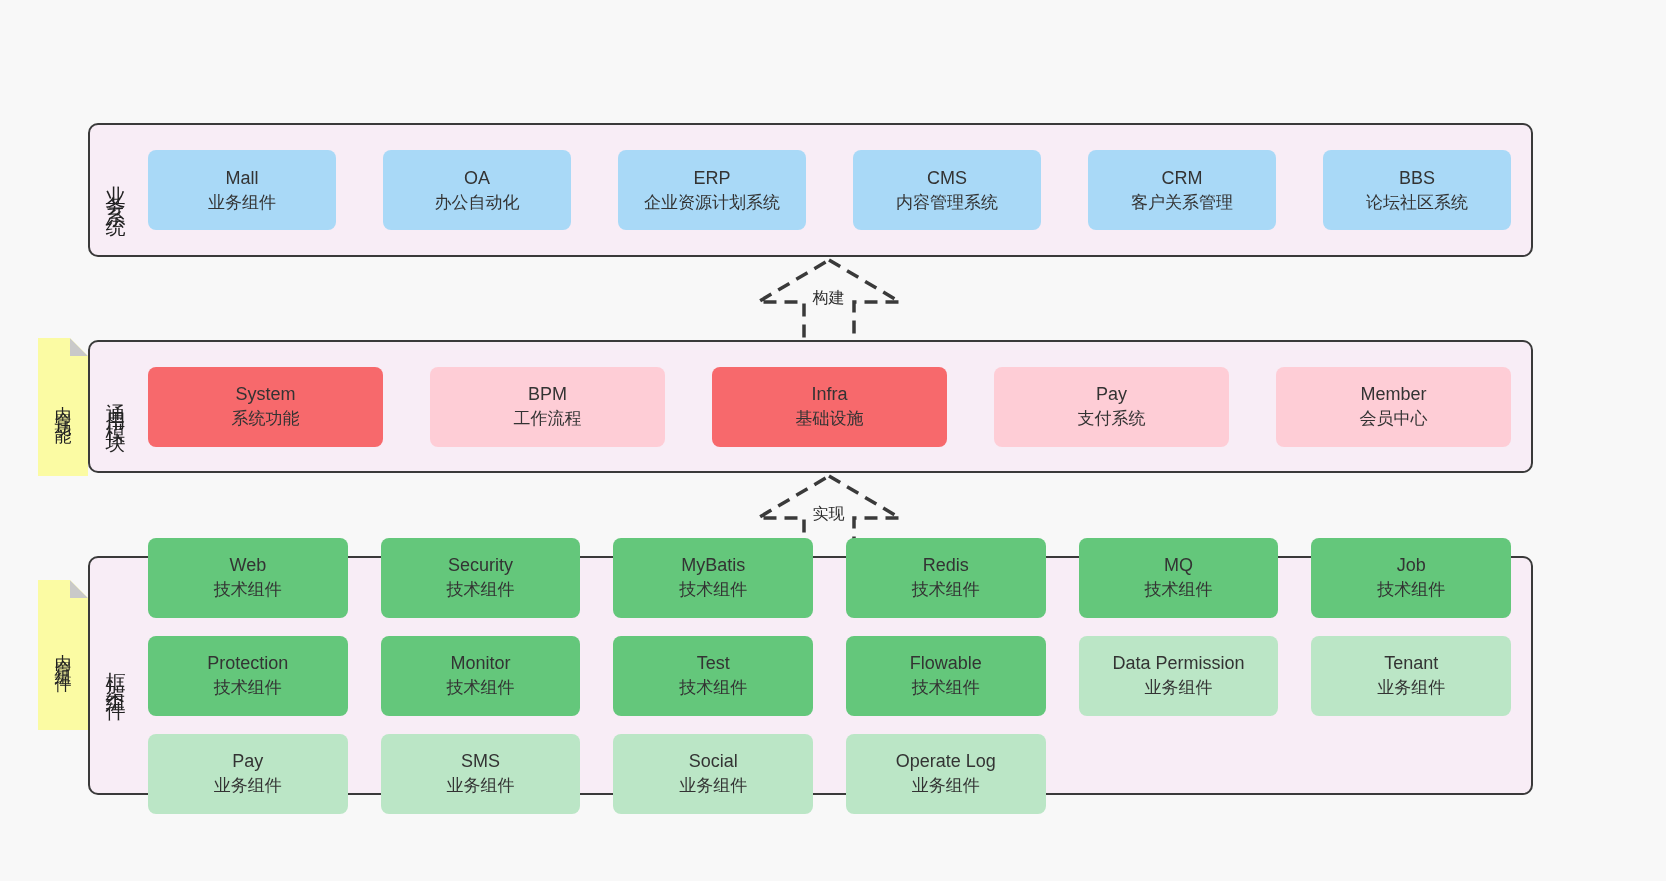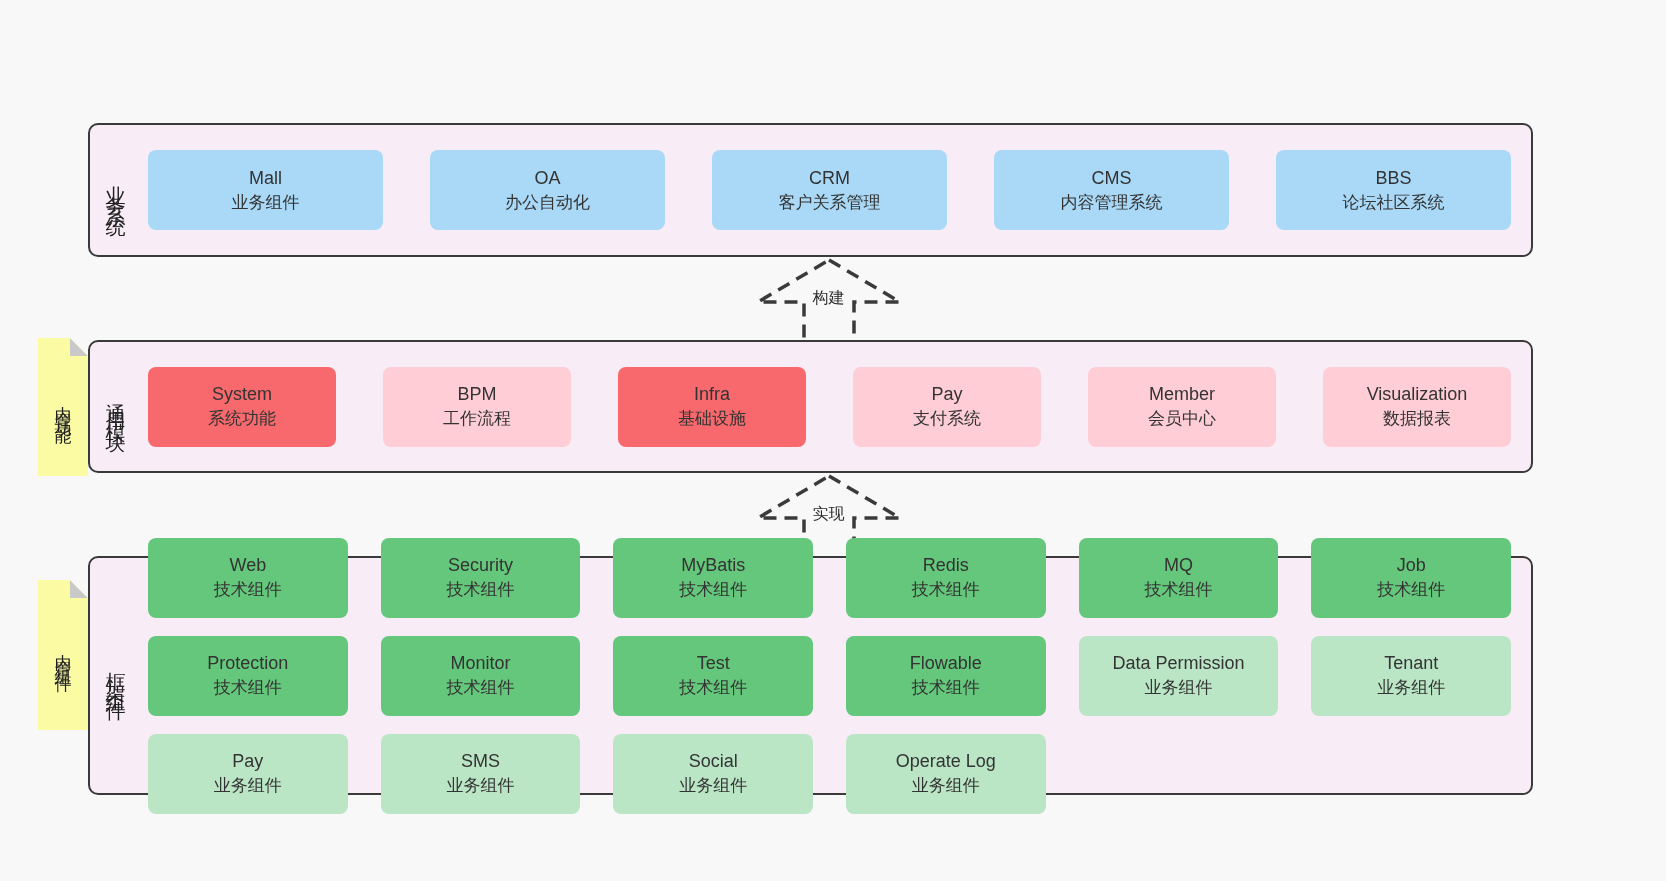--- a/index.html
+++ b/index.html
@@ -91,26 +91,30 @@
       <div class="boxes">
         <div class="box v-blue">
           <div class="box-name">Mall</div>
           <div class="box-desc">业务组件</div>
         </div>
         <div class="box v-blue">
           <div class="box-name">OA</div>
           <div class="box-desc">办公自动化</div>
         </div>
         <div class="box v-blue">
+          <div class="box-name">ERP</div>
+          <div class="box-desc">企业资源计划系统</div>
+        </div>
+        <div class="box v-blue">
+          <div class="box-name">CMS</div>
+          <div class="box-desc">内容管理系统</div>
+        </div>
+        <div class="box v-blue">
           <div class="box-name">CRM</div>
           <div class="box-desc">客户关系管理</div>
-        </div>
-        <div class="box v-blue">
-          <div class="box-name">CMS</div>
-          <div class="box-desc">内容管理系统</div>
         </div>
         <div class="box v-blue">
           <div class="box-name">BBS</div>
           <div class="box-desc">论坛社区系统</div>
         </div>
       </div>
     </section>
     <div class="arrow-zone">
       <svg width="150" height="92" viewBox="0 0 150 92">
         <polygon class="arrow-poly" points="75,3 146,45 100,45 100,89 50,89 50,45 4,45"></polygon>
@@ -136,24 +140,20 @@
           <div class="box-desc">基础设施</div>
         </div>
         <div class="box v-pink">
           <div class="box-name">Pay</div>
           <div class="box-desc">支付系统</div>
         </div>
         <div class="box v-pink">
           <div class="box-name">Member</div>
           <div class="box-desc">会员中心</div>
         </div>
-        <div class="box v-pink">
-          <div class="box-name">Visualization</div>
-          <div class="box-desc">数据报表</div>
-        </div>
       </div>
     </section>
     <div class="arrow-zone">
       <svg width="150" height="92" viewBox="0 0 150 92">
         <polygon class="arrow-poly" points="75,3 146,45 100,45 100,89 50,89 50,45 4,45"></polygon>
       </svg>
       <span class="arrow-label">实现</span>
     </div>
     <section class="layer layer-2">
       <aside class="sticky-note">

